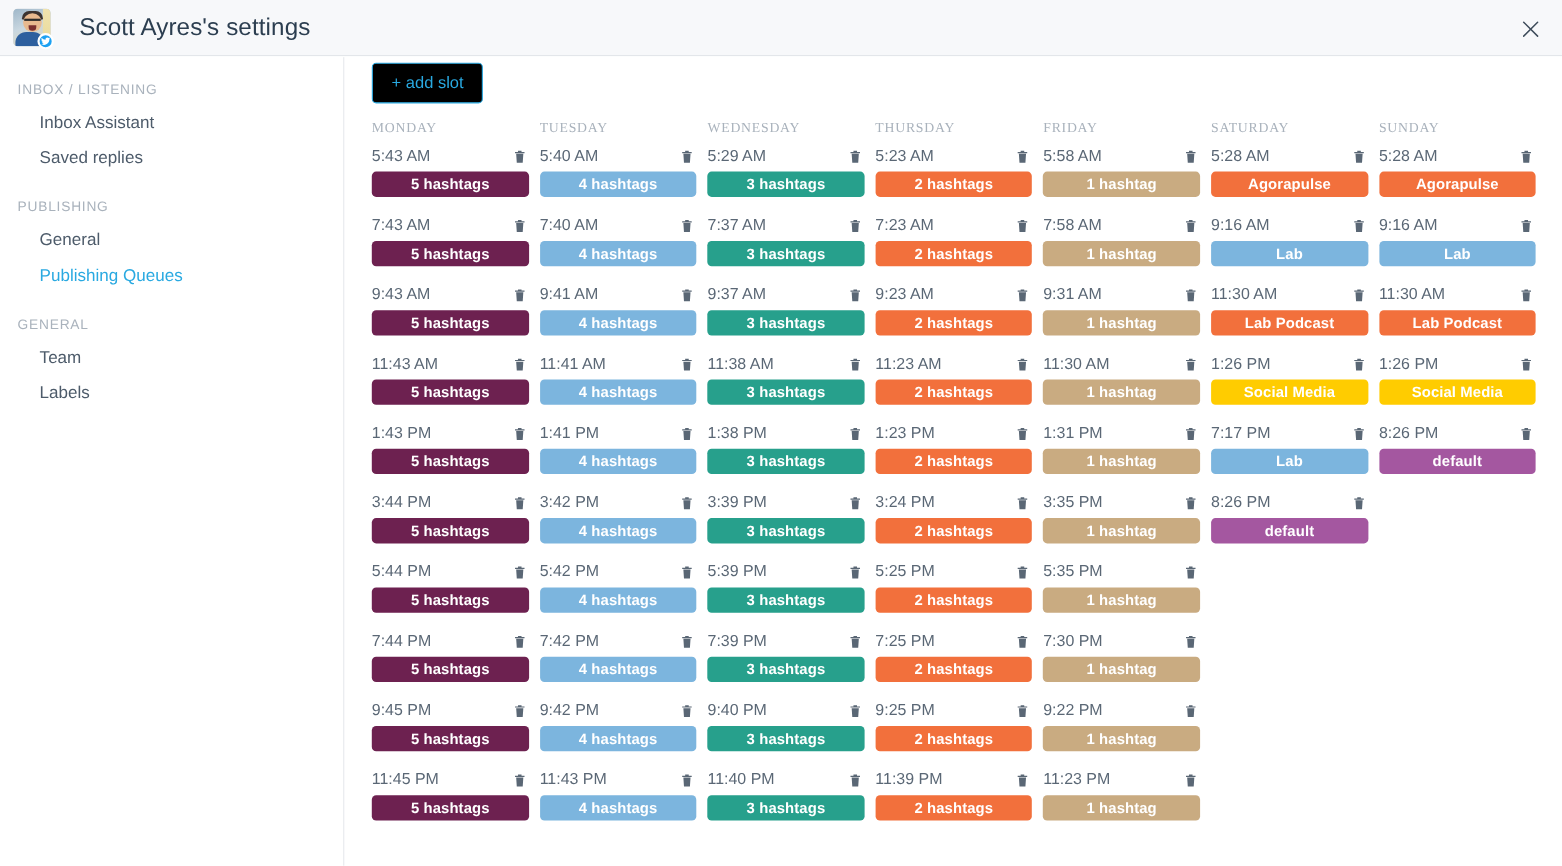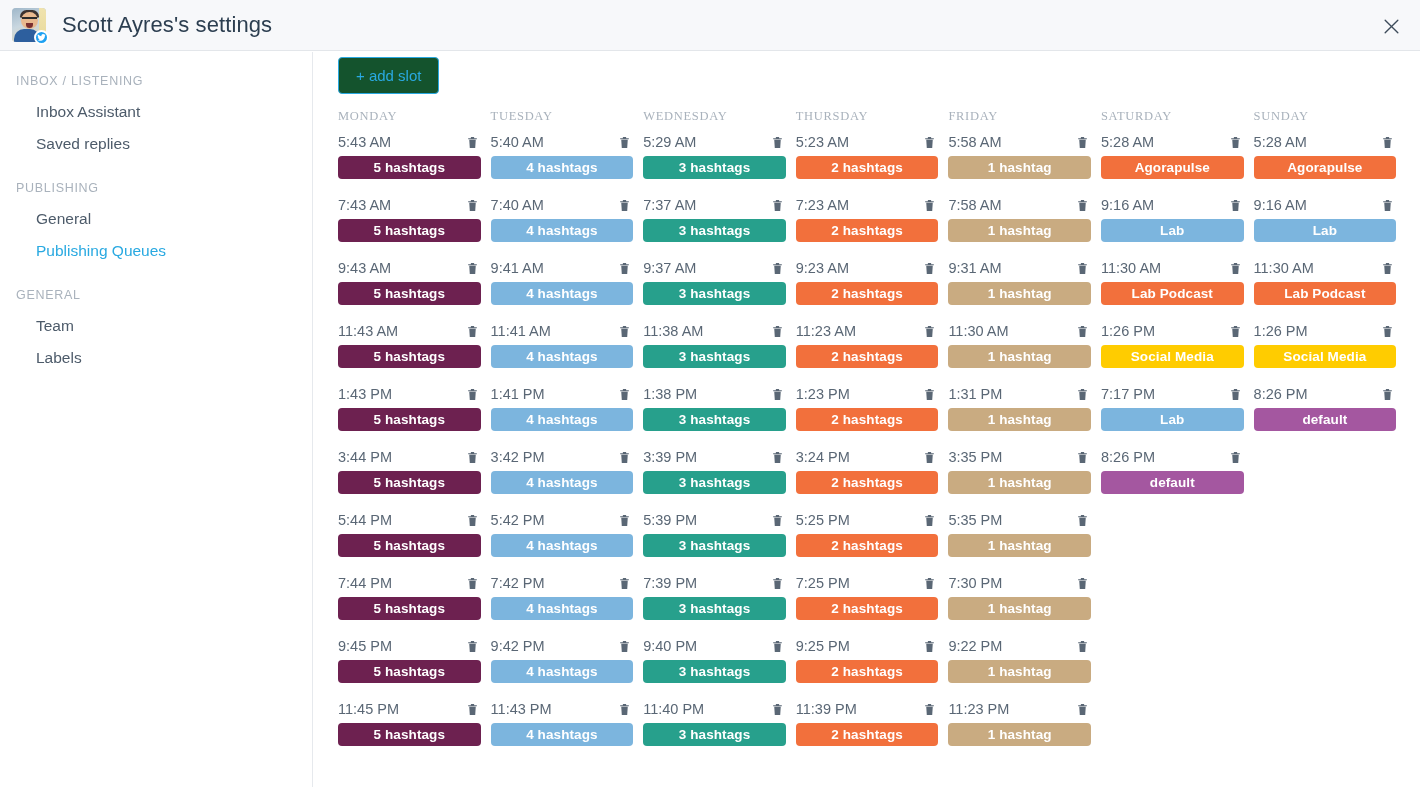--- a/index.html
+++ b/index.html
@@ -51,21 +51,21 @@
     right: -3px; bottom: -3px;
     width: 15px; height: 15px;
     border-radius: 50%;
     background: #1da1f2;
     border: 2px solid #ffffff;
     display: flex; align-items: center; justify-content: center;
   }
   .net-badge svg { width: 9px; height: 9px; display:block; }
 
   .title-text {
-    margin-left: 16px;
+    margin-left: 26px;
     font-size: 22px;
     color: #2c3e50;
     font-weight: 400;
     letter-spacing: .1px;
   }
   .close-btn {
     position: absolute;
     right: 14px; top: 11px;
     width: 30px; height: 30px;
     display: flex; align-items: center; justify-content: center;
@@ -109,21 +109,21 @@
     height: 735px;
     background: #ffffff;
     padding: 0;
   }
   .add-slot {
     margin: 5px 0 0 24px;
     display: inline-block;
     border: 1px solid #29a9e1;
     border-radius: 4px;
     color: #29a9e1;
-    background: #14532d;
+    background: #000000;
     font-size: 15px;
     padding: 9px 17px;
     cursor: pointer;
     font-family: "Liberation Sans", sans-serif;
   }
 
   .grid {
     position: absolute;
     left: 24px;
     top: 57px;

